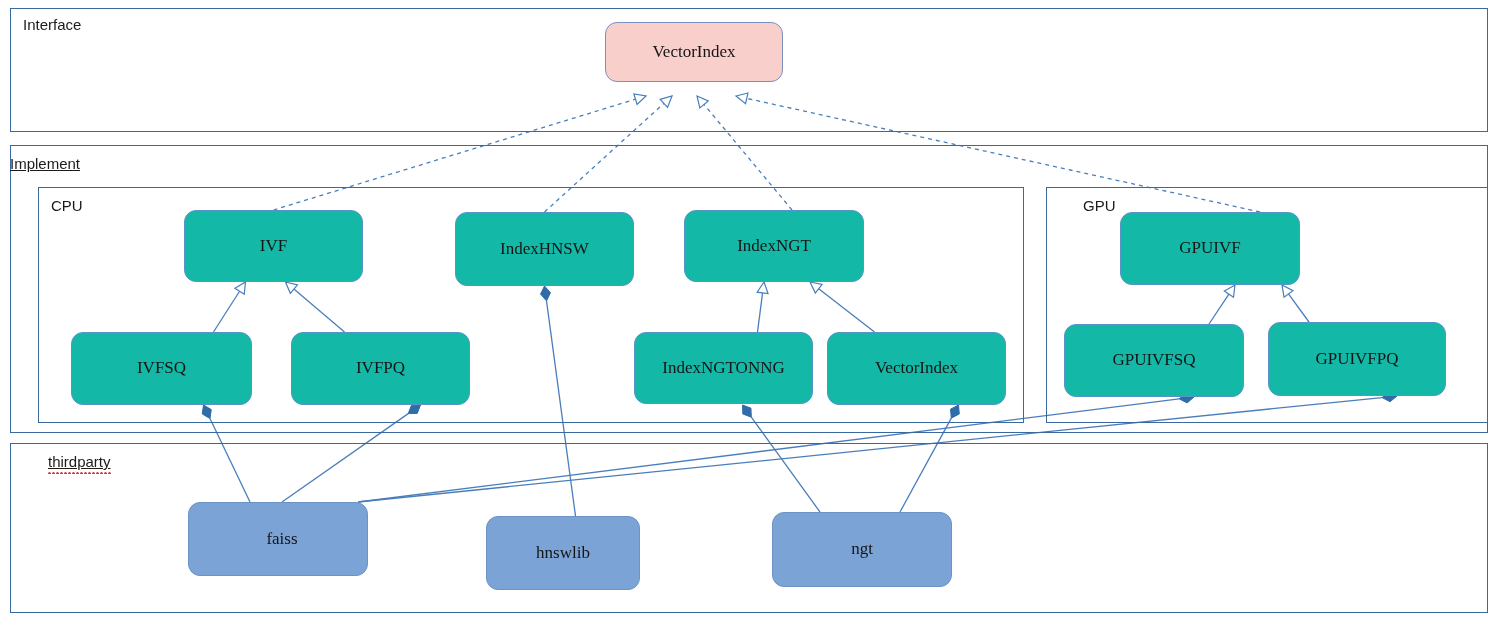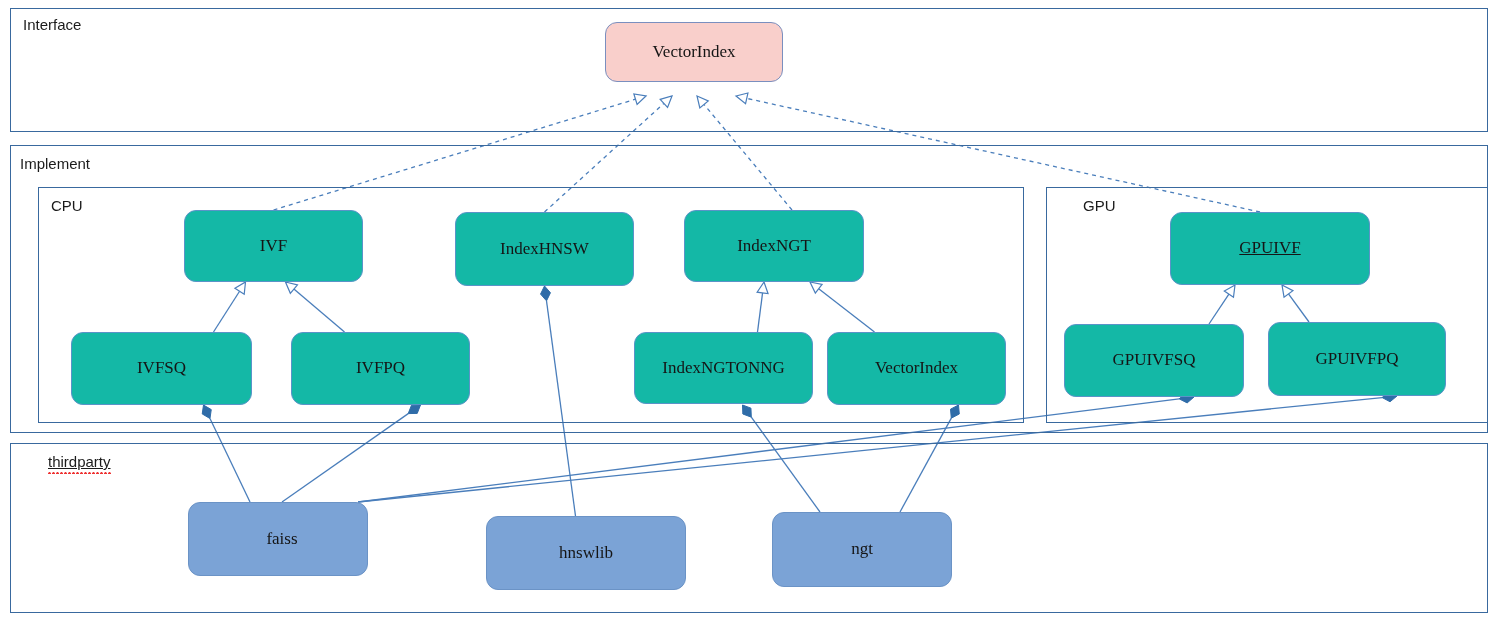--- a/index.html
+++ b/index.html
@@ -96,21 +96,21 @@
       </g>
       <g>
         <line x1="900" y1="512" x2="951.3042943797741" y2="418.16137609169533" class="solid"></line>
         <polygon points="958.5,405 959.2892725537855,413.97925658592294 951.3042943797741,418.16137609169533 950.5150218259886,409.18211950577233" class="dia"></polygon>
       </g>
     </svg>
   <div id="pkg-layer">
       <div class="pkg" style="left: 10px; top: 8px; width: 1478px; height: 124px;"></div>
       <div class="pkg-label" style="left: 23px; top: 16px;">Interface</div>
       <div class="pkg" style="left: 10px; top: 145px; width: 1478px; height: 288px;"></div>
-      <div class="pkg-label" style="left: 20px; top: 155px;">Implement</div>
+      <div class="pkg-label" style="left: 10px; top: 155px; text-decoration: underline;">Implement</div>
       <div class="pkg" style="left: 38px; top: 187px; width: 986px; height: 236px;"></div>
       <div class="pkg-label" style="left: 51px; top: 197px;">CPU</div>
       <div class="pkg" style="left: 1046px; top: 187px; width: 442px; height: 236px;"></div>
       <div class="pkg-label" style="left: 1059px; top: 197px; margin-left: 24px;">GPU</div>
       <div class="pkg" style="left: 10px; top: 443px; width: 1478px; height: 170px;"></div>
       <div class="pkg-label misspelled" style="left: 23px; top: 453px;">thirdparty</div>
     </div>
   <div id="node-layer">
       <div class="node iface" style="left: 605px; top: 22px; width: 178px; height: 60px;">
         <span>VectorIndex</span>
@@ -129,32 +129,32 @@
       </div>
       <div class="node impl" style="left: 684px; top: 210px; width: 180px; height: 72px;">
         <span>IndexNGT</span>
       </div>
       <div class="node impl" style="left: 634px; top: 332px; width: 179px; height: 72px;">
         <span>IndexNGTONNG</span>
       </div>
       <div class="node impl" style="left: 827px; top: 332px; width: 179px; height: 73px;">
         <span>VectorIndex</span>
       </div>
-      <div class="node impl" style="left: 1170px; top: 212px; width: 200px; height: 73px; text-decoration: underline;">
+      <div class="node impl" style="left: 1120px; top: 212px; width: 180px; height: 73px;">
         <span>GPUIVF</span>
       </div>
       <div class="node impl" style="left: 1064px; top: 324px; width: 180px; height: 73px;">
         <span>GPUIVFSQ</span>
       </div>
       <div class="node impl" style="left: 1268px; top: 322px; width: 178px; height: 74px;">
         <span>GPUIVFPQ</span>
       </div>
       <div class="node thirdparty" style="left: 188px; top: 502px; width: 180px; height: 74px; padding-left: 8px;">
         <span>faiss</span>
       </div>
-      <div class="node thirdparty" style="left: 486px; top: 516px; width: 200px; height: 74px;">
+      <div class="node thirdparty" style="left: 486px; top: 516px; width: 154px; height: 74px;">
         <span>hnswlib</span>
       </div>
       <div class="node thirdparty" style="left: 772px; top: 512px; width: 180px; height: 75px;">
         <span>ngt</span>
       </div>
     </div>
 </div>
 
 </body></html>

